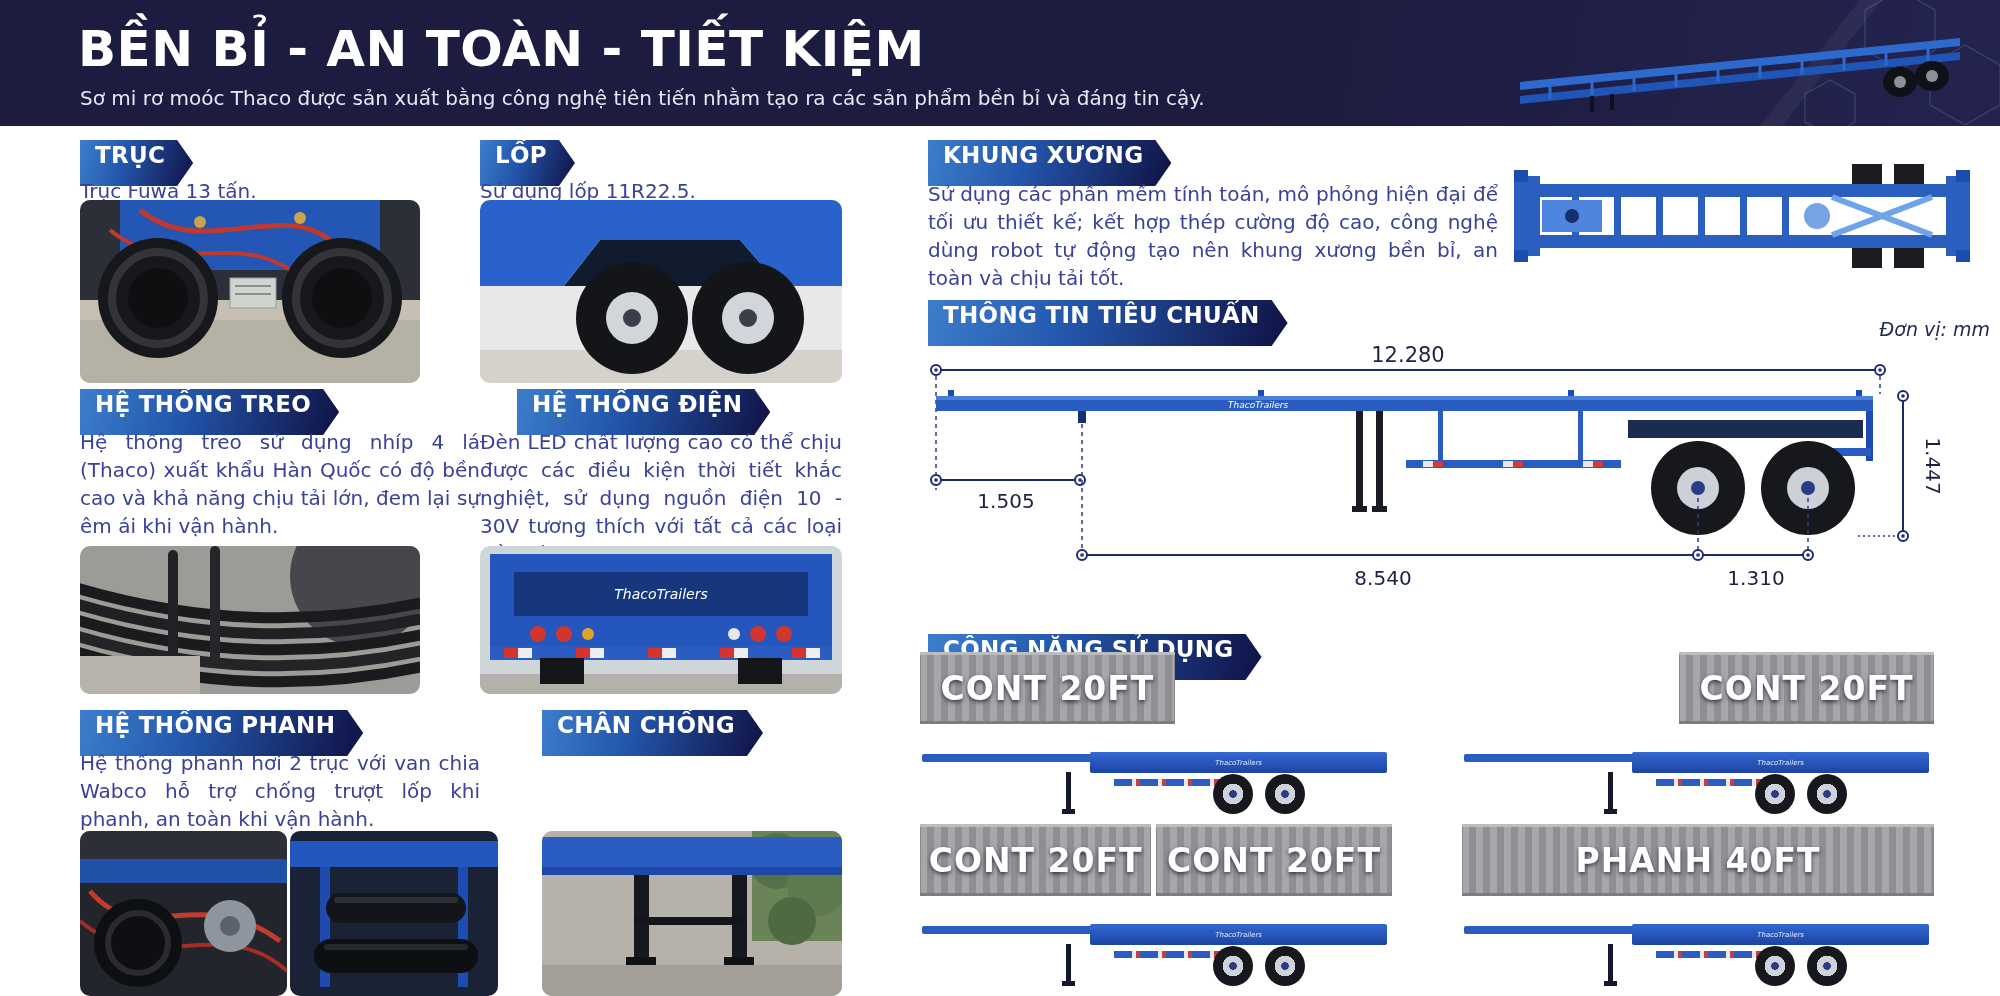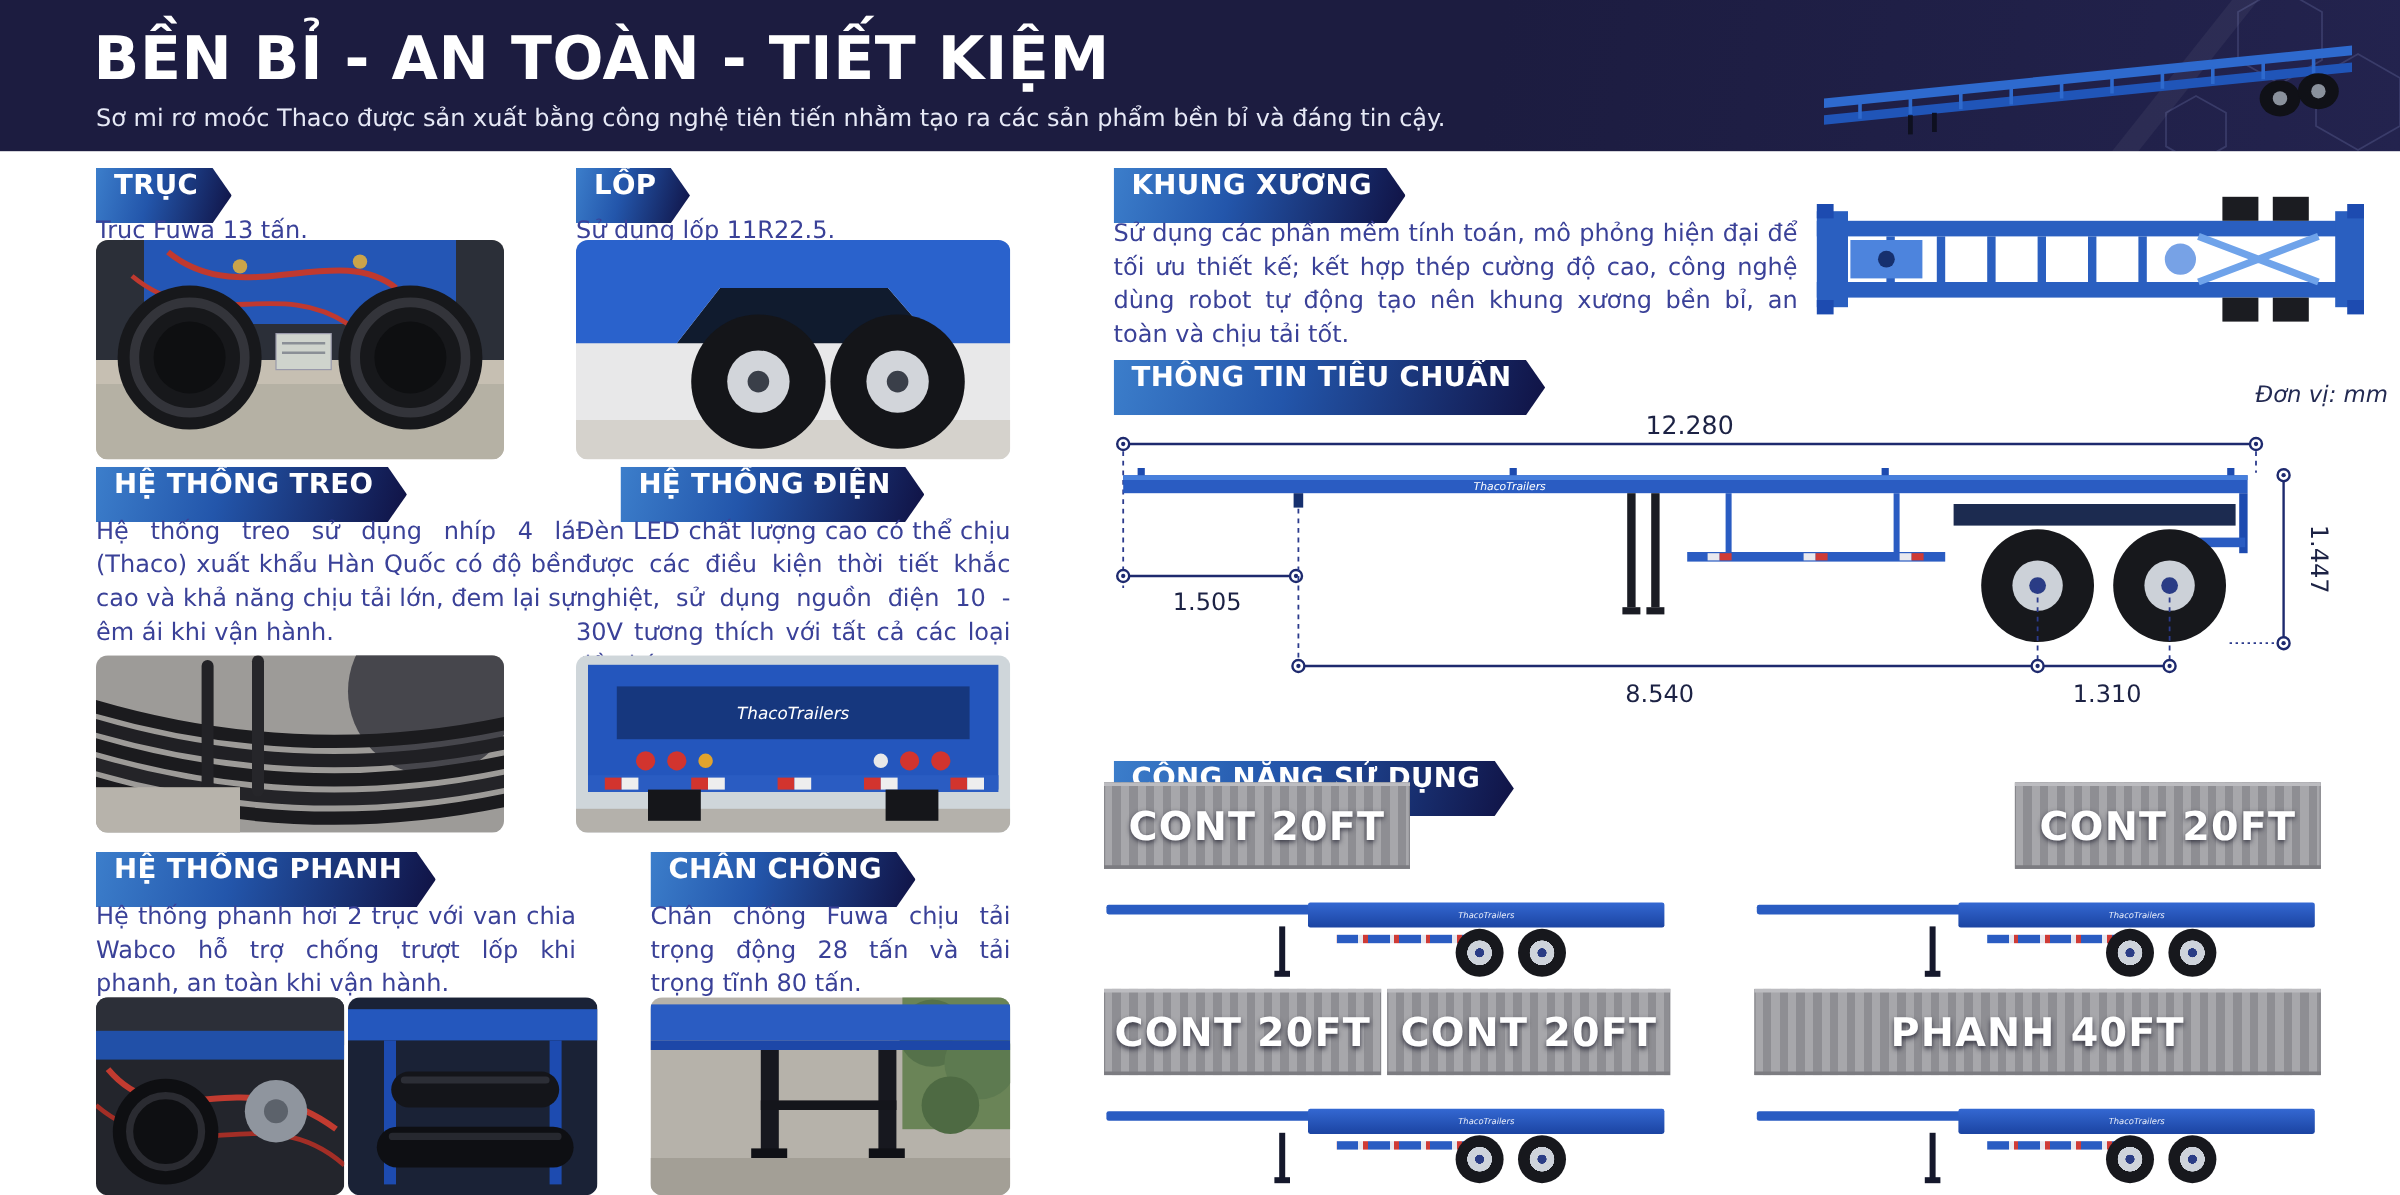--- a/index.html
+++ b/index.html
@@ -207,21 +207,20 @@
           <rect x="254" y="102" width="14" height="10" fill="#eeeeee"></rect>
         <rect x="312" y="102" width="14" height="10" fill="#d2342e"></rect>
           <rect x="326" y="102" width="14" height="10" fill="#eeeeee"></rect>
       </g>
       <rect x="60" y="112" width="44" height="26" fill="#15161a"></rect>
       <rect x="258" y="112" width="44" height="26" fill="#15161a"></rect>
     </svg>
   </div>
 
   <div class="badge" style="left:542px;top:710px;">CHÂN CHỐNG</div>
-  <div class="para" style="left:542px;top:749px;width:300px;">Chân chống Fuwa chịu tải trọng động 28 tấn và tải trọng tĩnh 80 tấn.</div>
 
   <div class="photo" style="left:542px;top:831px;">
     <svg width="300" height="165" viewBox="0 0 300 165">
       <rect width="300" height="165" fill="#b6b2aa"></rect>
       <rect x="210" width="90" height="110" fill="#6a8457"></rect>
       <circle cx="235" cy="30" r="28" fill="#55714a"></circle>
       <circle cx="275" cy="55" r="30" fill="#5d7a50"></circle>
       <circle cx="250" cy="90" r="24" fill="#4e6a43"></circle>
       <rect y="134" width="300" height="31" fill="#a39f96"></rect>
       <rect y="6" width="300" height="30" fill="#2a5cc2"></rect>

